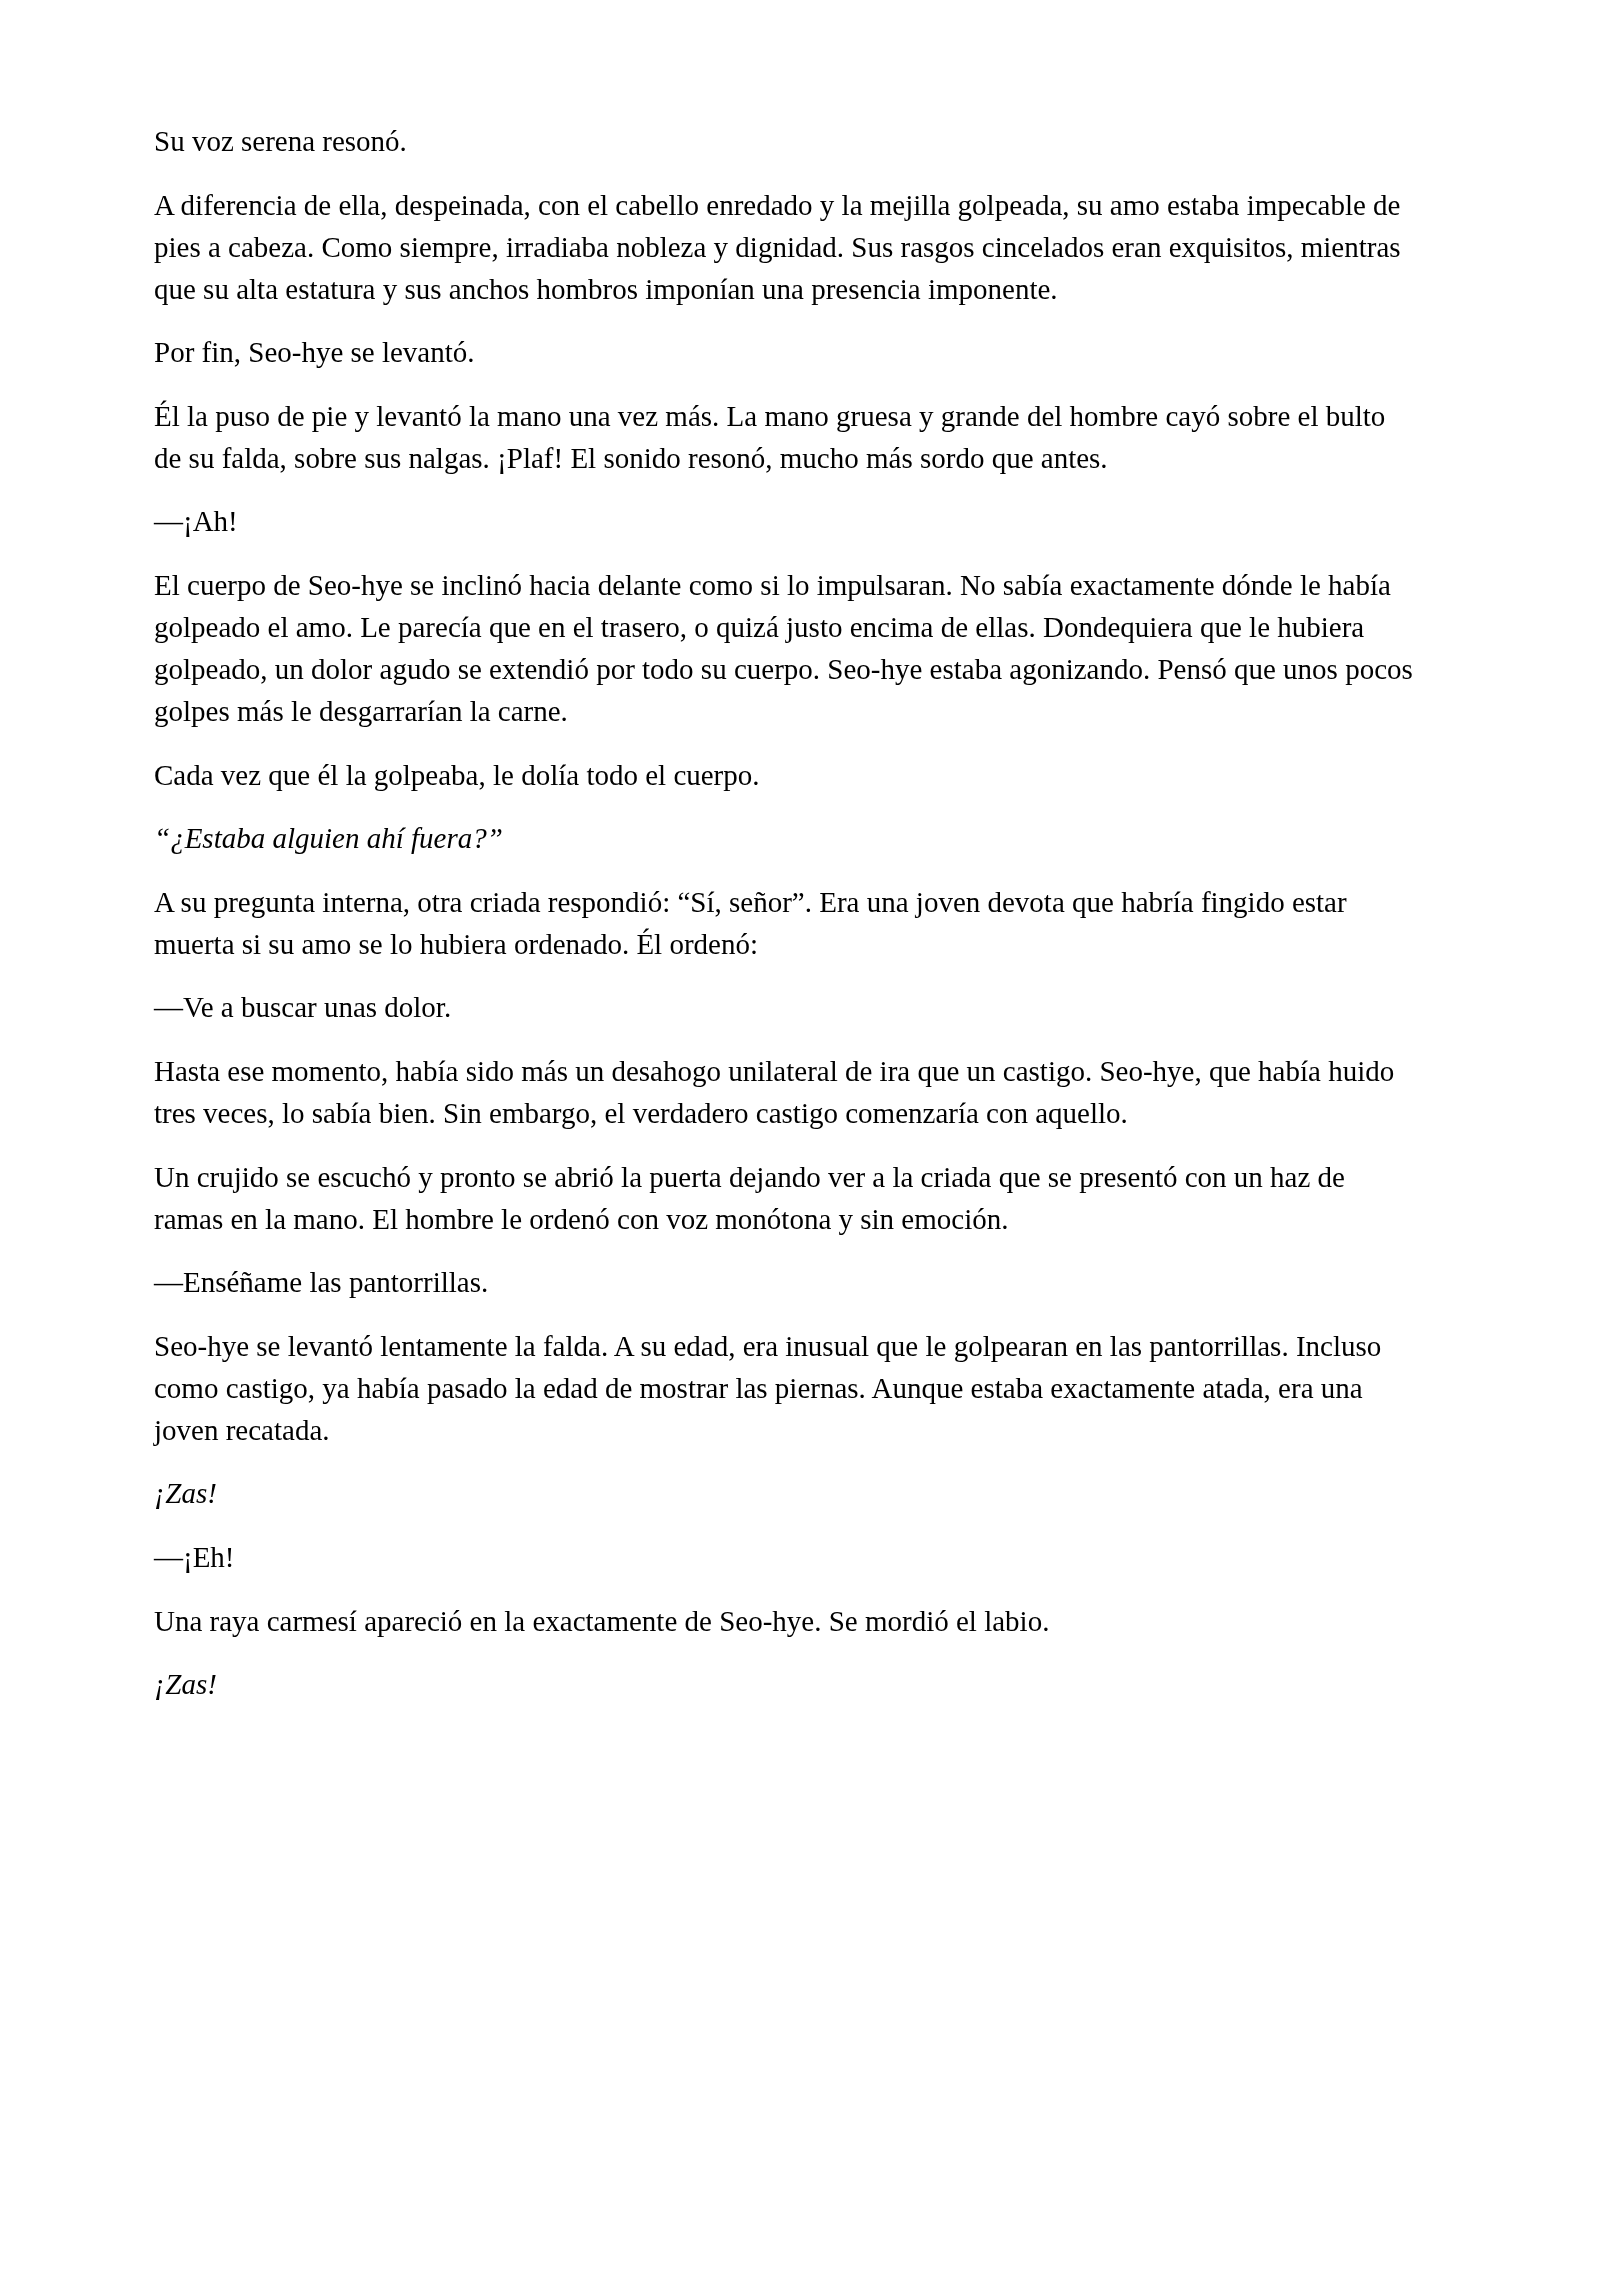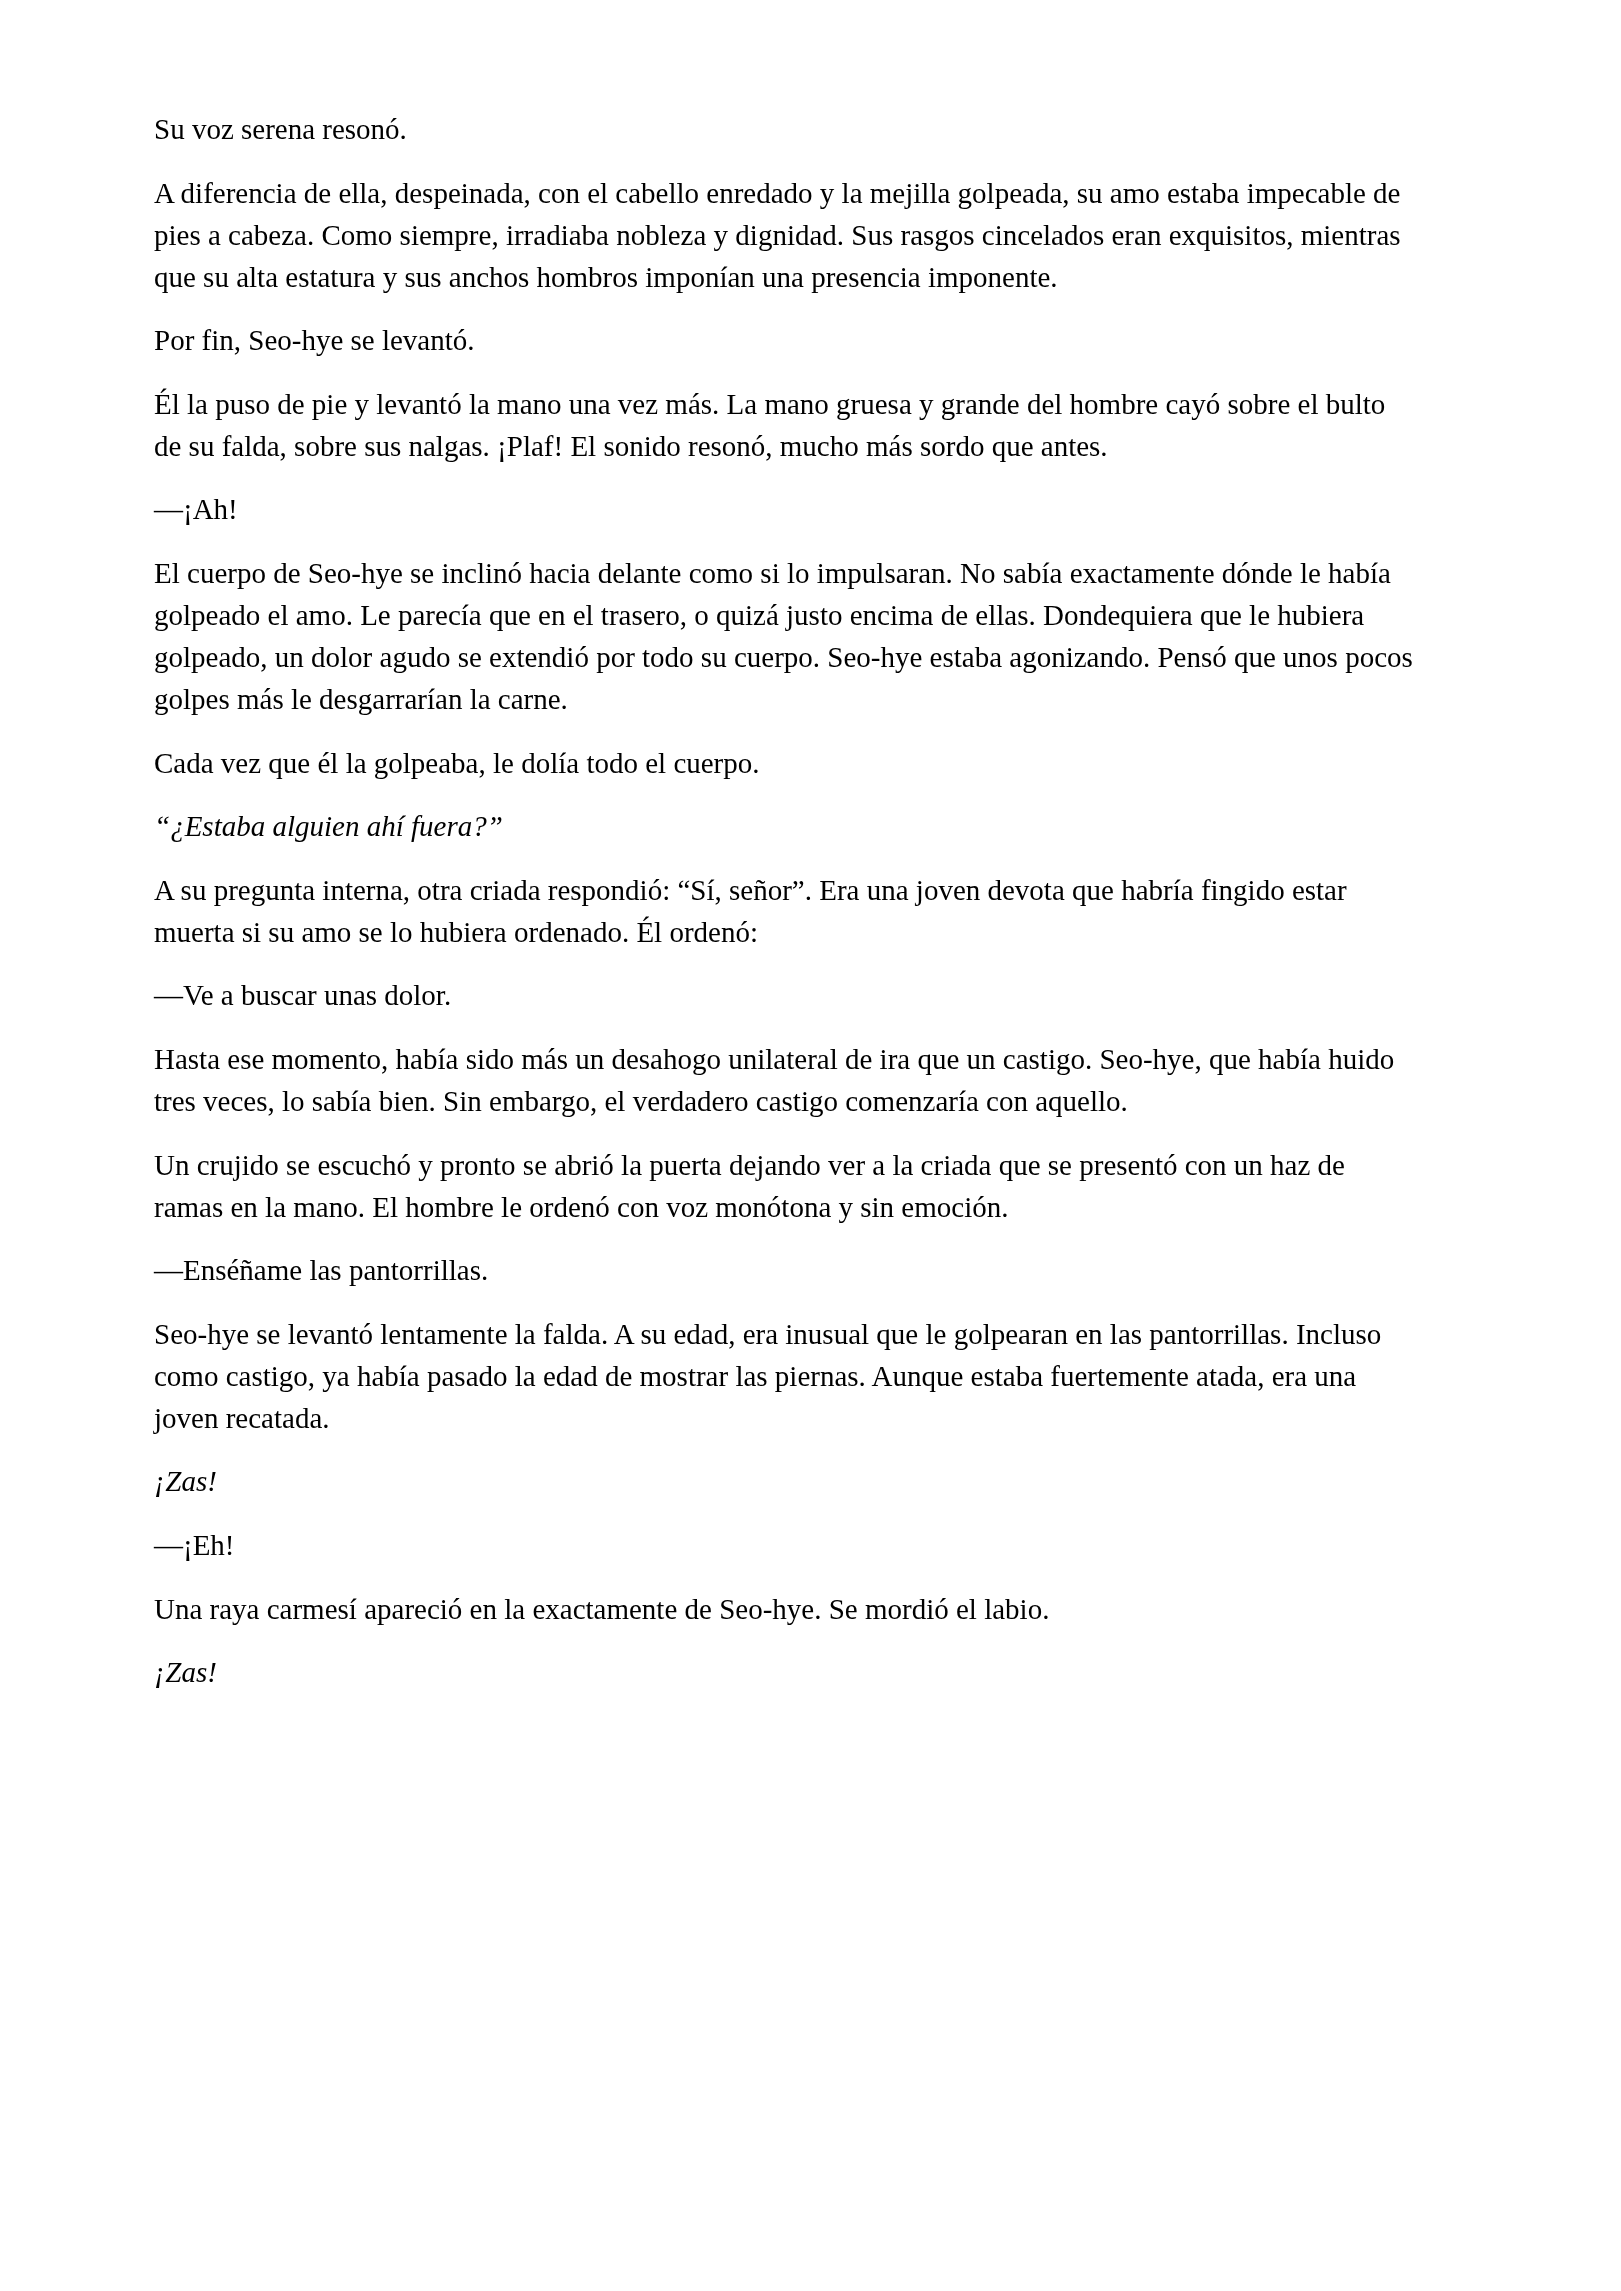--- a/index.html
+++ b/index.html
@@ -15,21 +15,21 @@
     position: relative;
     width: 1621px;
     height: 2292px;
     background: #ffffff;
     box-sizing: border-box;
     overflow: hidden;
   }
   .text-column {
     position: absolute;
     left: 154px;
-    top: 108px;
+    top: 120px;
     width: 1259px;
   }
   p.para {
     margin: 0 0 21.6px 0;
     font-size: 29px;
     line-height: 42px;
     text-align: left;
     color: #000000;
     font-weight: normal;
     -webkit-font-smoothing: antialiased;
@@ -72,21 +72,21 @@
     <p class="para"><span>A su pregunta interna, otra criada respondió: </span><span class="inline-strong">“Sí, señor”</span><span>. Era una joven devota que habría fingido estar muerta si su amo se lo hubiera ordenado. Él ordenó:</span></p>
 
     <p class="para">—Ve a buscar unas dolor.</p>
 
     <p class="para">Hasta ese momento, había sido más un desahogo unilateral de ira que un castigo. Seo-hye, que había huido tres veces, lo sabía bien. Sin embargo, el verdadero castigo comenzaría con aquello.</p>
 
     <p class="para">Un crujido se escuchó y pronto se abrió la puerta dejando ver a la criada que se presentó con un haz de ramas en la mano. El hombre le ordenó con voz monótona y sin emoción.</p>
 
     <p class="para">—Enséñame las pantorrillas.</p>
 
-    <p class="para">Seo-hye se levantó lentamente la falda. A su edad, era inusual que le golpearan en las pantorrillas. Incluso como castigo, ya había pasado la edad de mostrar las piernas. Aunque estaba fuertemente atada, era una joven recatada.</p>
+    <p class="para">Seo-hye se levantó lentamente la falda. A su edad, era inusual que le golpearan en las pantorrillas. Incluso como castigo, ya había pasado la edad de mostrar las piernas. Aunque estaba exactamente atada, era una joven recatada.</p>
 
     <p class="para italic">¡Zas!</p>
 
     <p class="para">—¡Eh!</p>
 
     <p class="para">Una raya carmesí apareció en la exactamente de Seo-hye. Se mordió el labio.</p>
 
     <p class="para italic">¡Zas!</p>
 
   </div>

